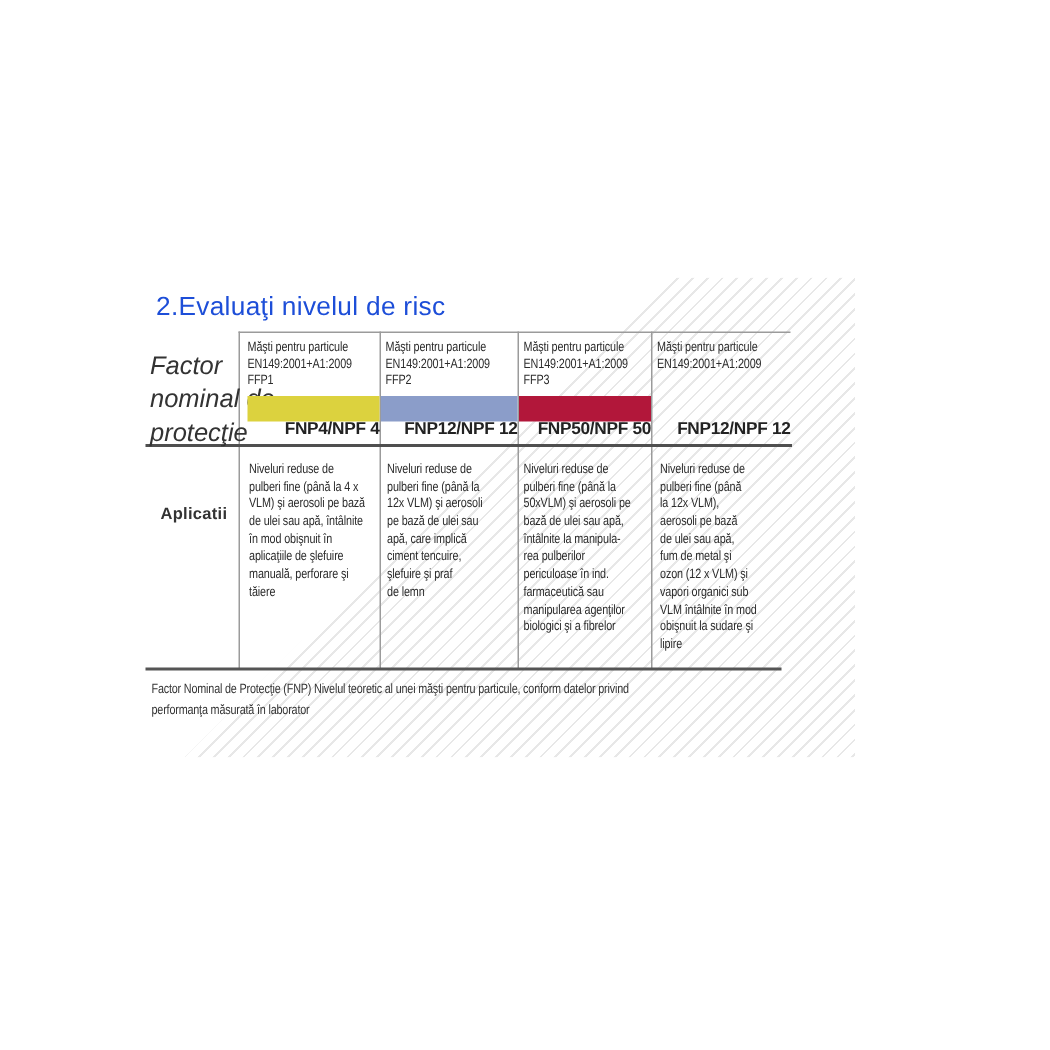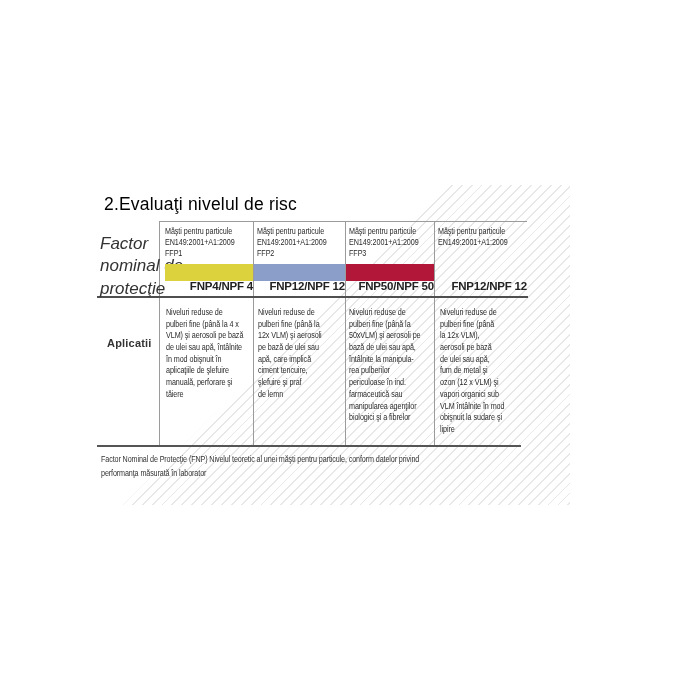--- a/index.html
+++ b/index.html
@@ -16,21 +16,21 @@
     left:95px; top:185px; width:475px; height:320px;
     background:repeating-linear-gradient(135deg,
       rgba(125,125,125,0.18) 0px, rgba(125,125,125,0.18) 1.3px,
       transparent 1.3px, transparent 7px);
     clip-path:polygon(350px 0px, 475px 0px, 475px 320px, 28px 320px);
     pointer-events:none;
   }
 
   .title {
     left:104px; top:194px; font-size:17.5px; font-weight:400;
-    color:#000000; letter-spacing:0.2px; margin:0;
+    color:#1d4ed8; letter-spacing:0.2px; margin:0;
   }
 
   
   .vline { width:1px; top:221px; height:225px; background:#9b9b9b; }
   .topline { left:159px; top:221px; width:368px; height:1px; background:#9b9b9b; }
   .fnpline { left:97px; top:296px; width:431px; height:2px; background:#4f4f4f; }
   .botline { left:97px; top:445px; width:424px; height:2px; background:#555555; }
 
   .rowlabel-fnp {
     left:100px; top:233px; font-size:17px; color:#333333; line-height:1.32;font-style:italic;

